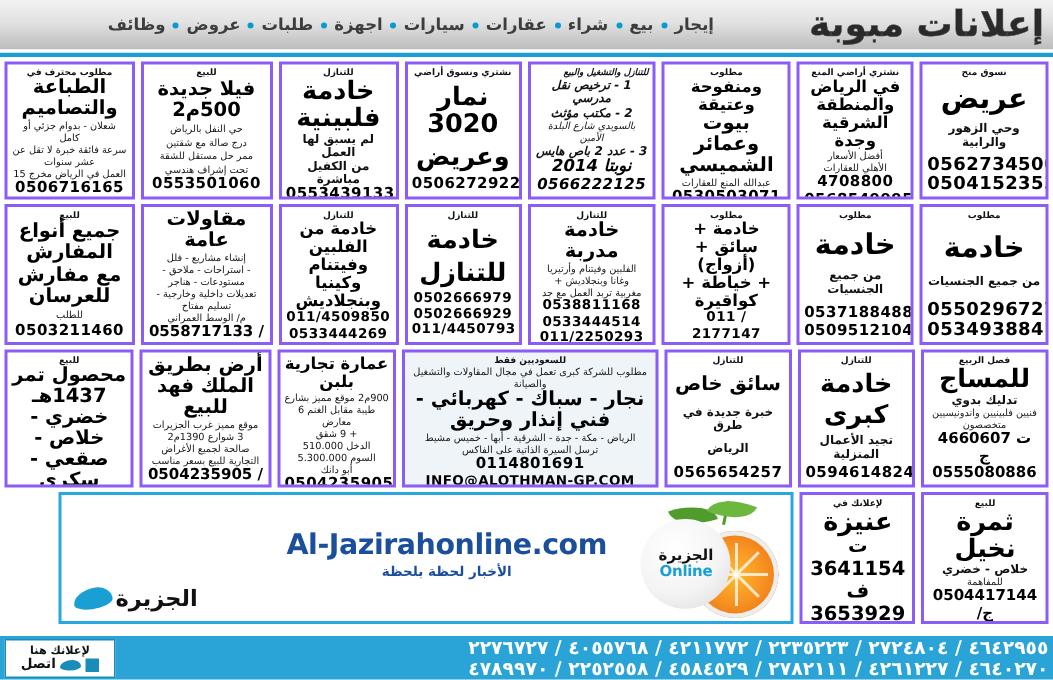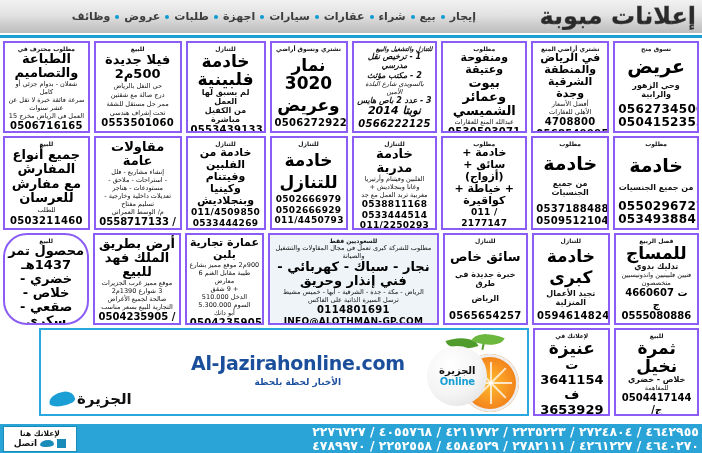--- a/index.html
+++ b/index.html
@@ -421,21 +421,21 @@
 
       <div class="ad" style="width:90px;">
         <div class="ad-head md">أرض بطريق الملك فهد للبيع</div>
         <div class="ad-sub">موقع مميز غرب الجزيرات</div>
         <div class="ad-sub">3 شوارع 1390م2</div>
         <div class="ad-sub">صالحة لجميع الأغراض</div>
         <div class="ad-sub">التجارية للبيع بسعر مناسب</div>
         <div class="ad-phone sm">0504235905 /ج</div>
       </div>
 
-      <div class="ad" style="width:89px;border-radius:24px;">
+      <div class="ad" style="width:89px;">
         <div class="ad-kicker center">للبيع</div>
         <div class="ad-head md">محصول تمر 1437هـ</div>
         <div class="ad-head md">خضري - خلاص - صقعي - سكري</div>
 
       </div>
     </div>
 
   </div>
 
   <div class="bottom">

